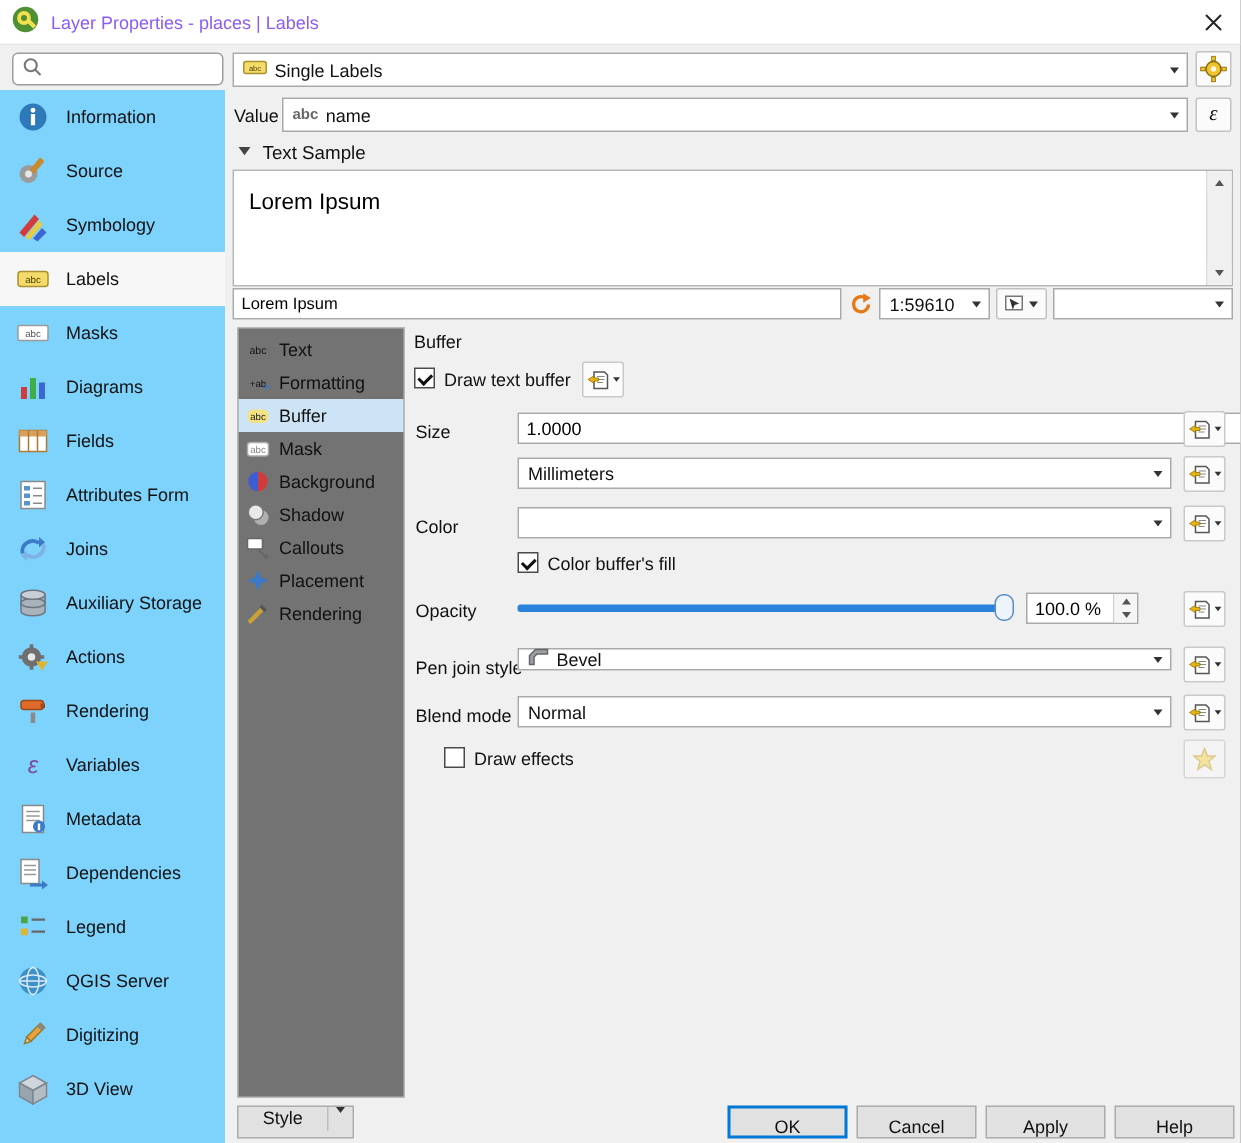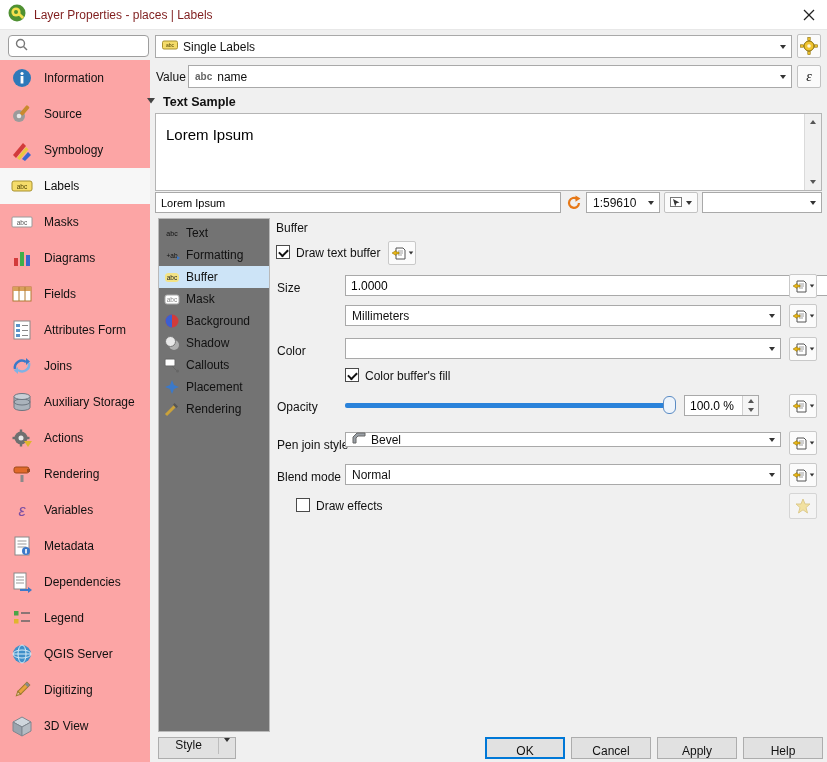--- a/index.html
+++ b/index.html
@@ -1,25 +1,25 @@
 <!DOCTYPE html>
 <html><head>
 <meta charset="utf-8">
 <style>
   *{margin:0;padding:0;box-sizing:border-box}
   body{background:#888}
   .dlg{position:relative;width:827px;height:762px;background:#f0f0f0;font-family:"Liberation Sans",sans-serif;font-size:12px;color:#111;overflow:hidden;margin:0 auto}
   .lbl{position:absolute;white-space:nowrap}
   .titlebar{position:absolute;left:0;top:0;width:827px;height:30px;background:#fff;display:flex;align-items:center;padding:0 8px;border-bottom:1px solid #e8e8e8}
-  .titlebar .ttl{margin-left:8px;font-size:12px;color:#7f1d1d}
+  .titlebar .ttl{margin-left:8px;font-size:12px;color:#8b5cf6}
   .close-btn{position:absolute;right:12px;top:9px;cursor:pointer}
   .searchbox{position:absolute;left:8px;top:35px;width:141px;height:22px;background:#fff;border:1px solid #9e9e9e;border-radius:4px;display:flex;align-items:center;padding:0 6px;gap:5px}
   .searchbox input{border:none;outline:none;width:100%;font:11px "Liberation Sans",sans-serif;background:transparent}
   
-  .sidebar{position:absolute;left:0;top:60px;width:150px;height:702px;background:#fca5a5;overflow:hidden}
+  .sidebar{position:absolute;left:0;top:60px;width:150px;height:702px;background:#7dd3fc;overflow:hidden}
   .side-item{display:flex;align-items:center;height:36px;padding-left:10px;gap:10px;cursor:pointer}
   .side-item.sel{background:#f7f7f7}
   .side-item .sic{width:24px;height:24px;flex:none;display:flex;align-items:center;justify-content:center}
   .side-item .slb{font-size:12px;white-space:nowrap}
   
   .combo{position:absolute;background:#fff;border:1px solid #a9a9a9;display:flex;align-items:center;gap:5px;padding:0 20px 0 6px}
   .caret{width:0;height:0;border-left:3.5px solid transparent;border-right:3.5px solid transparent;border-top:4px solid #333}
   .caret-up{width:0;height:0;border-left:3px solid transparent;border-right:3px solid transparent;border-bottom:4px solid #555}
   .caret-dn{width:0;height:0;border-left:3px solid transparent;border-right:3px solid transparent;border-top:4px solid #555}
   .combo .cz{position:absolute;right:5px;top:50%;margin-top:-2px}
@@ -46,21 +46,21 @@
   
   .slider-track{position:absolute;left:345px;top:403px;width:331px;height:5px;background:#2a82da;border-radius:2px}
   .slider-handle{position:absolute;left:663px;top:396px;width:13px;height:18px;background:#eef4fb;border:1px solid #5a8bc4;border-radius:6px;cursor:pointer}
   
   .btn{position:absolute;height:22px;background:#e1e1e1;border:1px solid #adadad;display:flex;align-items:flex-end;justify-content:center;font-size:12px;cursor:pointer}
   .btn.default{border:1px solid #0078d7;box-shadow:inset 0 0 0 1px #0078d7}
   .stylebtn{position:absolute;left:158px;top:737px;width:78px;height:22px;background:#e1e1e1;border:1px solid #adadad;display:flex;align-items:flex-start;cursor:pointer}
   .stylebtn .t{flex:1;text-align:center}
   .stylebtn .sep{width:1px;height:16px;background:#bdbdbd}
   .stylebtn .cw{width:16px;display:flex;align-items:center;justify-content:center}
-  .sechdr{position:absolute;left:146px;top:95px;display:flex;gap:7px;font-weight:bold;font-size:12.5px;cursor:pointer}
+  .sechdr{position:absolute;left:158px;top:95px;display:flex;gap:7px;font-weight:normal;font-size:12.5px;cursor:pointer}
 </style>
 </head>
 <body>
 
 <div class="dlg">
 
   <div class="titlebar">
     <span><svg width="18" height="18" viewBox="0 0 18 18">
           <circle cx="9" cy="9" r="8.5" fill="#4f9132"></circle>
           <circle cx="8" cy="8" r="4.6" fill="#f4e04d"></circle>

